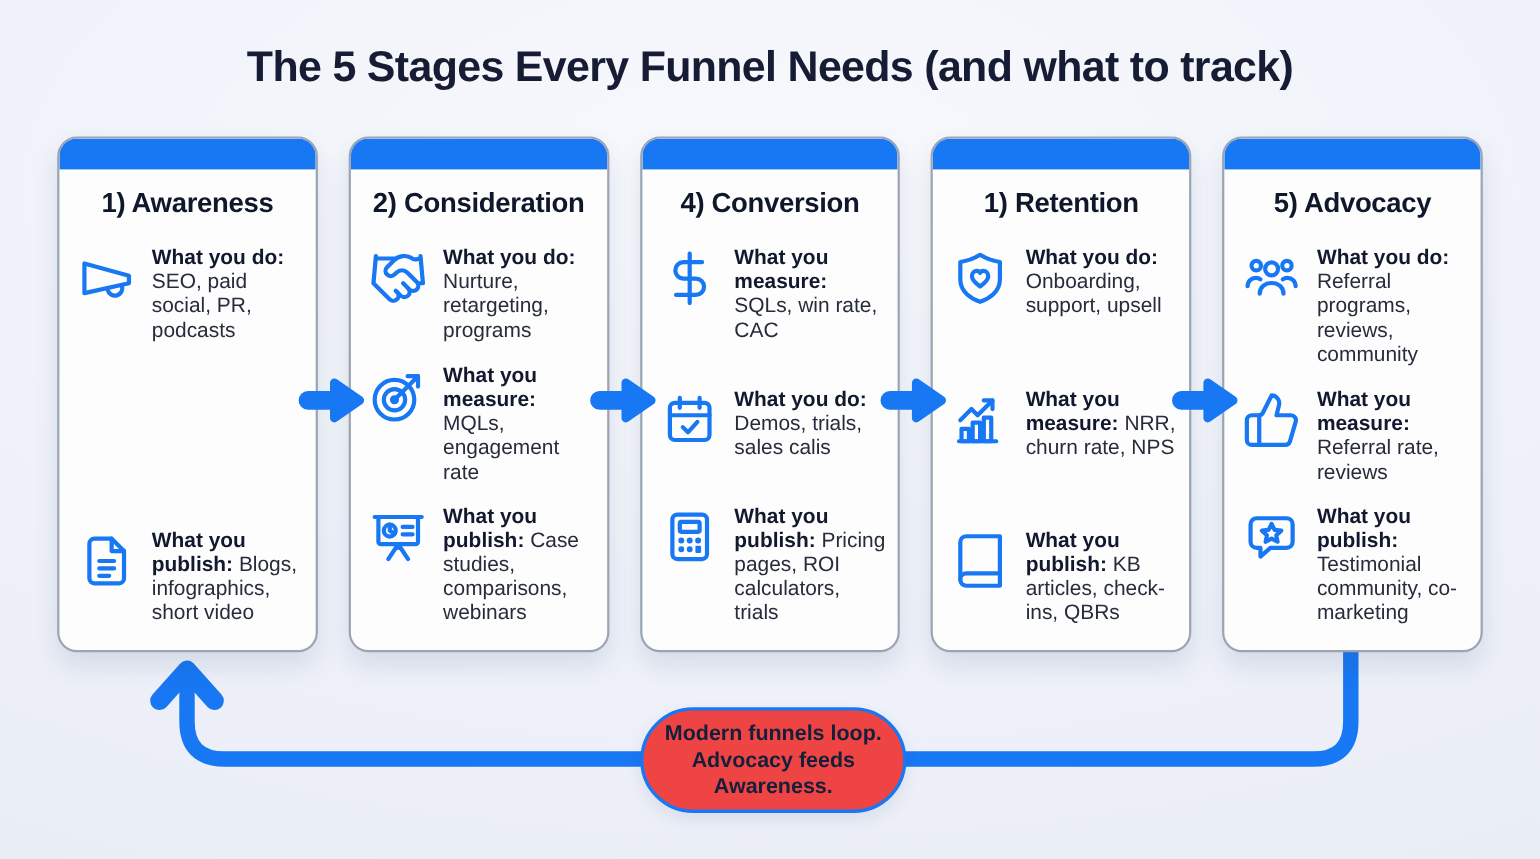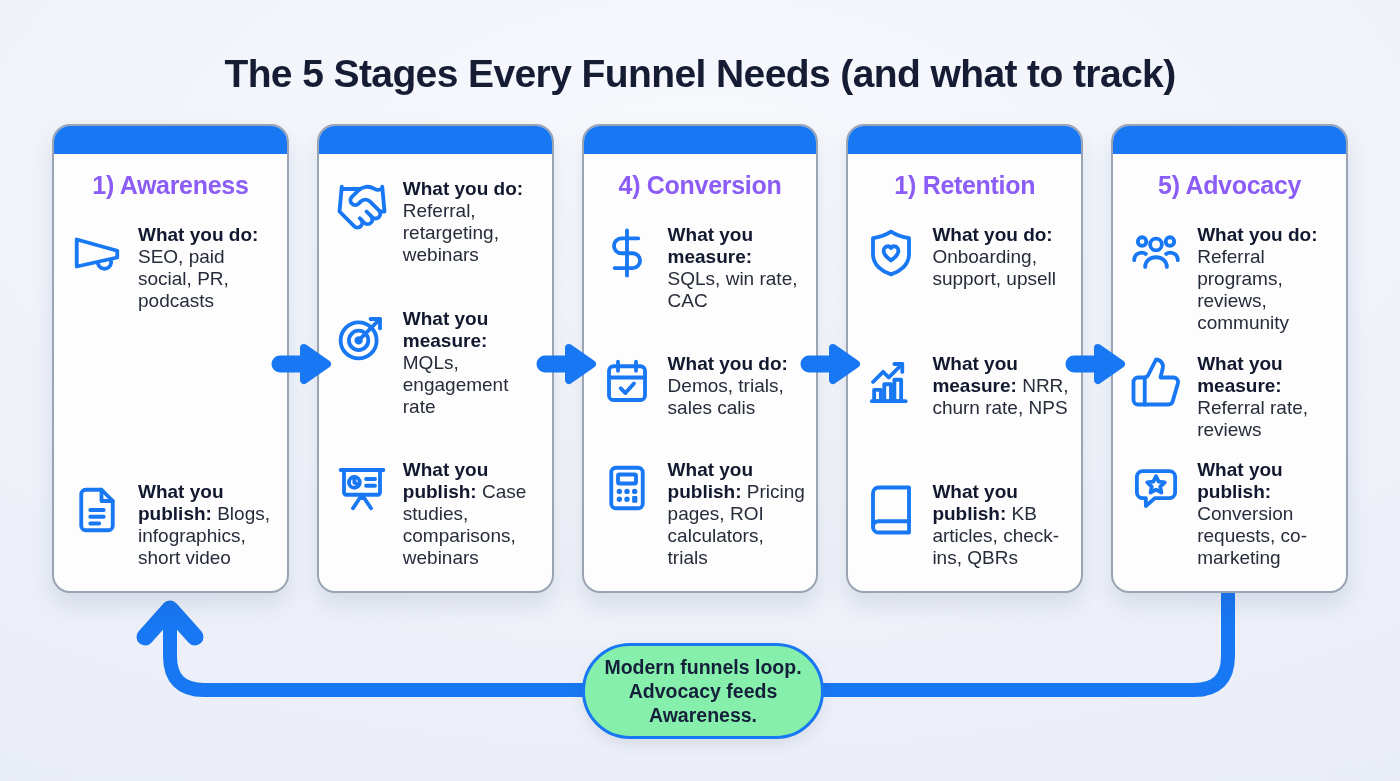--- a/index.html
+++ b/index.html
@@ -4,34 +4,34 @@
 <style>
   html,body{margin:0;padding:0;}
   body{
     width:1400px;height:781px;position:relative;overflow:hidden;
     font-family:"Liberation Sans",sans-serif;
     background:radial-gradient(130% 120% at 50% 22%, #f7f9fd 0%, #edf0f8 55%, #e4e9f3 100%);
     --accent:#1877f2;
   }
   .page-title{
     position:absolute;top:40px;left:0;right:0;text-align:center;
-    font-size:39px;font-weight:bold;color:#151c33;letter-spacing:-0.6px;margin-top:12px;
+    font-size:39px;font-weight:bold;color:#151c33;letter-spacing:-0.6px;
   }
   .cards{
     position:absolute;left:52px;top:124px;width:1296px;height:469px;
     display:flex;gap:28px;z-index:1;
   }
   .card{
     flex:1;background:#fdfdfe;border:2px solid #9ba4b3;border-radius:18px;
     box-shadow:0 12px 22px rgba(45,65,105,.12);
     display:flex;flex-direction:column;overflow:hidden;
   }
   .card-head{height:28px;background:var(--accent);flex:none;}
   .card-title{
-    text-align:center;font-size:25px;font-weight:bold;color:#8b5cf6;
+    text-align:center;font-size:25px;font-weight:bold;color:#0f172a;
     margin:17px 6px 0;letter-spacing:-0.3px;
   }
   .card-body{
     flex:1;display:flex;flex-direction:column;justify-content:space-between;
     padding:24px 10px 22px 14px;
   }
   .row{display:flex;gap:12px;align-items:flex-start;}
   .icn-box{flex:none;width:58px;display:flex;justify-content:center;padding-top:2px;}
   svg.icn{width:54px;height:54px;}
   svg.icn *{fill:none;stroke:var(--accent);stroke-width:1.7;stroke-linecap:round;stroke-linejoin:round;}
@@ -39,21 +39,21 @@
   .txt{font-size:19px;line-height:22px;color:#262c3a;}
   .lbl{font-weight:bold;color:#12192e;}
   .flow-arrow{position:absolute;top:340px;z-index:2;}
   .flow-arrow .tail{stroke:var(--accent);stroke-width:17;stroke-linecap:round;fill:none;}
   .flow-arrow .head{fill:var(--accent);stroke:var(--accent);stroke-width:8;stroke-linejoin:round;}
   .loop-svg{position:absolute;left:0;top:0;z-index:0;}
   .loop-svg .shaft{stroke:var(--accent);stroke-width:14;fill:none;}
   .loop-svg .chev{stroke:var(--accent);stroke-width:17;fill:none;stroke-linecap:round;stroke-linejoin:round;}
   .loop-pill{
     position:absolute;left:582px;top:643px;width:236px;height:90px;z-index:3;
-    background:#86efac;border:3.5px solid var(--accent);border-radius:48px;
+    background:#ef4444;border:3.5px solid var(--accent);border-radius:48px;
     display:flex;flex-direction:column;align-items:center;justify-content:center;
     box-shadow:0 6px 14px rgba(45,65,105,.10);
     font-size:19.5px;font-weight:bold;color:#14203a;line-height:24px;text-align:center;
   }
 </style>
 </head>
 <body style="--accent: #1877f2;">
 
 <div class="page-title">The 5 Stages Every Funnel Needs (and what to track)</div>
 
@@ -93,34 +93,35 @@
         <div class="txt">
           <span class="lbl">What you publish:</span> 
           <span>Blogs, infographics, short video</span>
         </div>
       </div>
     </div>
   </div>
 
   <div class="card">
     <div class="card-head"></div>
+    <div class="card-title">2) Consideration</div>
     <div class="card-body">
       <div class="row">
         <div class="icn-box">
           <svg class="icn" viewBox="0 0 24 24">
             <path d="m11 17 2 2a1 1 0 1 0 3-3"></path>
             <path d="m14 14 2.5 2.5a1 1 0 1 0 3-3l-3.88-3.88a3 3 0 0 0-4.24 0l-.88.88a1 1 0 1 1-3-3l2.81-2.81a5.79 5.79 0 0 1 7.06-.87l.47.28a2 2 0 0 0 1.42.25L21 4"></path>
             <path d="m21 3 1 11h-2"></path>
               <path d="M3 3 2 14l6.5 6.5a1 1 0 1 0 3-3"></path>
               <path d="M3 4h8"></path>
           </svg>
         </div>
         <div class="txt">
           <span class="lbl">What you do:</span> 
-          <span>Referral, retargeting, webinars</span>
+          <span>Nurture, retargeting, programs</span>
         </div>
       </div>
       <div class="row">
         <div class="icn-box">
           <svg class="icn" viewBox="0 0 24 24">
             <circle cx="10.5" cy="13.5" r="8"></circle>
               <circle cx="10.5" cy="13.5" r="4.3"></circle>
               <circle cx="10.5" cy="13.5" r="1"></circle>
             <path d="M10.5 13.5 L20 4"></path>
               <path d="M15.8 4h4.2v4.2"></path>
@@ -278,21 +279,21 @@
       </div>
       <div class="row">
         <div class="icn-box">
           <svg class="icn" viewBox="0 0 24 24">
             <path d="M18 4.5H6A2.5 2.5 0 0 0 3.5 7v7A2.5 2.5 0 0 0 6 16.5h1.5V20l4-3.5H18a2.5 2.5 0 0 0 2.5-2.5V7A2.5 2.5 0 0 0 18 4.5z"></path>
             <path d="M12 6.8l1.2 2.4 2.7.3-2 1.9.5 2.6-2.4-1.3-2.4 1.3.5-2.6-2-1.9 2.7-.3z"></path>
           </svg>
         </div>
         <div class="txt">
           <span class="lbl">What you publish:</span> 
-          <span>Conversion requests, co-marketing</span>
+          <span>Testimonial community, co-marketing</span>
         </div>
       </div>
     </div>
   </div>
 
 </div>
 
 <svg class="flow-arrow" style="left:270px" width="66" height="48" viewBox="0 0 66 48">
   <path class="tail" d="M10 24 H31"></path>
     <path class="head" d="M34 8 L57 24 L34 40 Z"></path>

